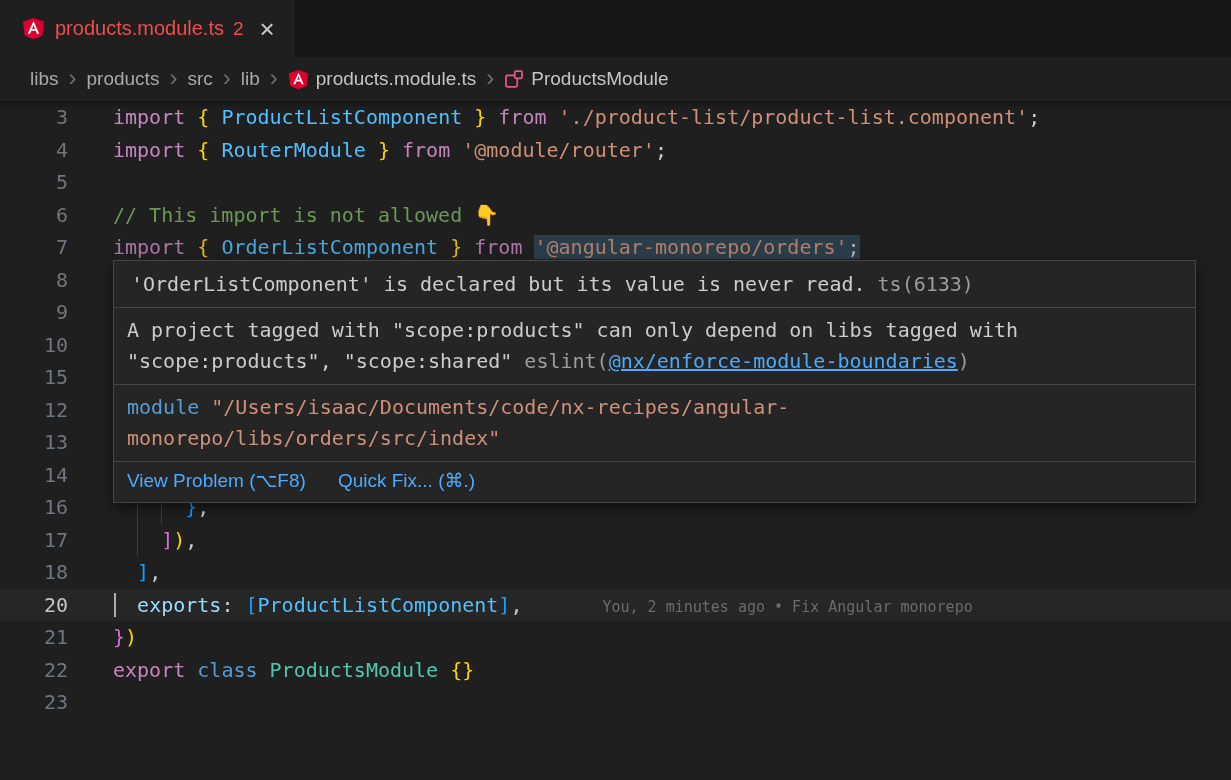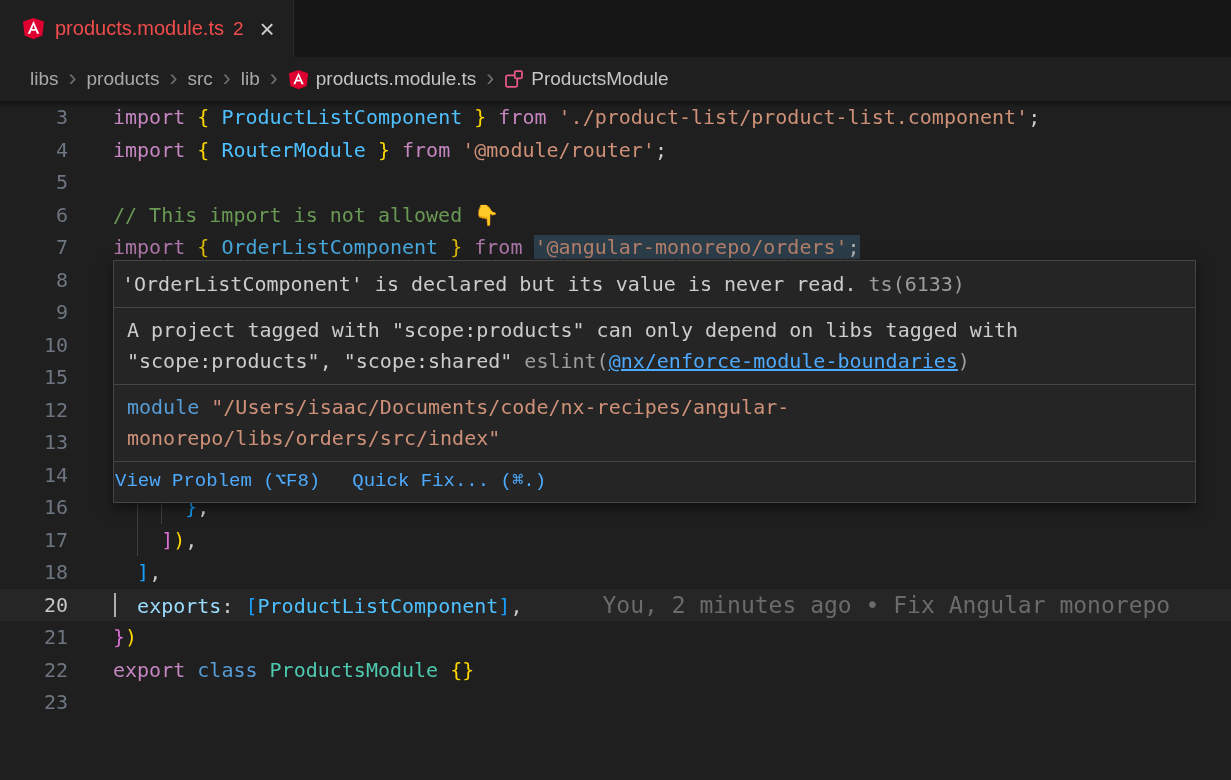--- a/index.html
+++ b/index.html
@@ -26,21 +26,21 @@
             font-family:"DejaVu Sans Mono", monospace; font-size:20px; }
   .editor::after { content:''; position:absolute; left:0; right:0; top:0; height:7px;
                    background:linear-gradient(rgba(0,0,0,.38), transparent); pointer-events:none; }
   .line { display:flex; height:32.5px; position:relative; }
   .line.current { background:rgba(255,255,255,0.035); }
   .ln { flex:none; width:68px; text-align:right; color:#6e7681; line-height:32.5px; font-size:20px; }
   .line.current .ln { color:#c6c6c6; }
   .code { flex:1; position:relative; margin-left:45px; white-space:pre; line-height:32.5px; }
   .guide { position:absolute; top:0; bottom:0; width:1px; background:#3f3f3f; }
   .cursor { position:absolute; left:1px; top:4px; width:2px; height:24px; background:#aeafad; }
-  .blame { color:#6b6b6b; margin-left:80px; font-size:23px; }
+  .blame { color:#6b6b6b; margin-left:80px; font-size:15px; }
 
   
   .tk-kw   { color:#C586C0; }
   .tk-kw2  { color:#569CD6;margin-top:28px; }
   .tk-typ  { color:#4FC1FF; }
   .tk-cls  { color:#4EC9B0; }
   .tk-prop { color:#9CDCFE; }
   .tk-str  { color:#CE9178; }
   .tk-cmt  { color:#6A9955; }
   .tk-pln  { color:#cccccc; }
@@ -49,30 +49,30 @@
   .tk-b3   { color:#179FFF; }
   .tk-sq   { text-decoration:underline; text-decoration-style:wavy; text-decoration-color:#f14c4c;
              text-decoration-thickness:1.4px; text-underline-offset:5px; text-decoration-skip-ink:none; }
   .tk-hl   { background:rgba(74,126,167,0.38); }
   .line.faded .tk { opacity:.84; }
 
   
   .hover-widget { position:absolute; left:113px; top:159px; width:1083px; z-index:5;
                   background:#252526; border:1px solid #454545; color:#cccccc;
                   box-shadow:0 5px 12px rgba(0,0,0,.5); font-size:20px; }
-  .hover-row { padding:8px 8px; border-bottom:1px solid #454545; line-height:30px; }
+  .hover-row { padding:8px 17px; border-bottom:1px solid #454545; line-height:30px; }
   .hover-row.multiline { padding:7px 13px; line-height:31px; }
   .hover-row:last-child { border-bottom:none; }
   .hover-code { color:#9d9d9d; }
   .hover-dim  { color:#9d9d9d; }
   .hover-link { color:#4daafc; text-decoration:underline; cursor:pointer; }
   .hover-kw   { color:#569CD6; }
   .hover-str  { color:#CE9178; }
-  .hover-actions { display:flex; gap:32px; padding:6px 13px 8px 1px; line-height:26px;
-                   font-family:Liberation Mono, monospace; font-size:19px; }
+  .hover-actions { display:flex; gap:32px; padding:6px 13px 8px 13px; line-height:26px;
+                   font-family:Liberation Sans, sans-serif; font-size:19px; }
   .hover-action { color:#4daafc; cursor:pointer; }
 </style>
 </head>
 <body>
 
 <div class="tab-bar">
   <div class="tab">
     <span class="tab-icon">
       <svg width="23" height="23" viewBox="0 0 24 24" aria-hidden="true">
         <polygon points="12,1 23,4.8 21.3,19.4 12,23.2 2.7,19.4 1,4.8" fill="#DD0031"></polygon>

